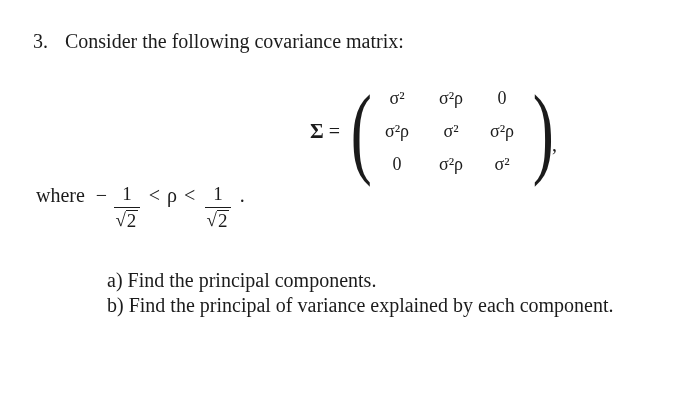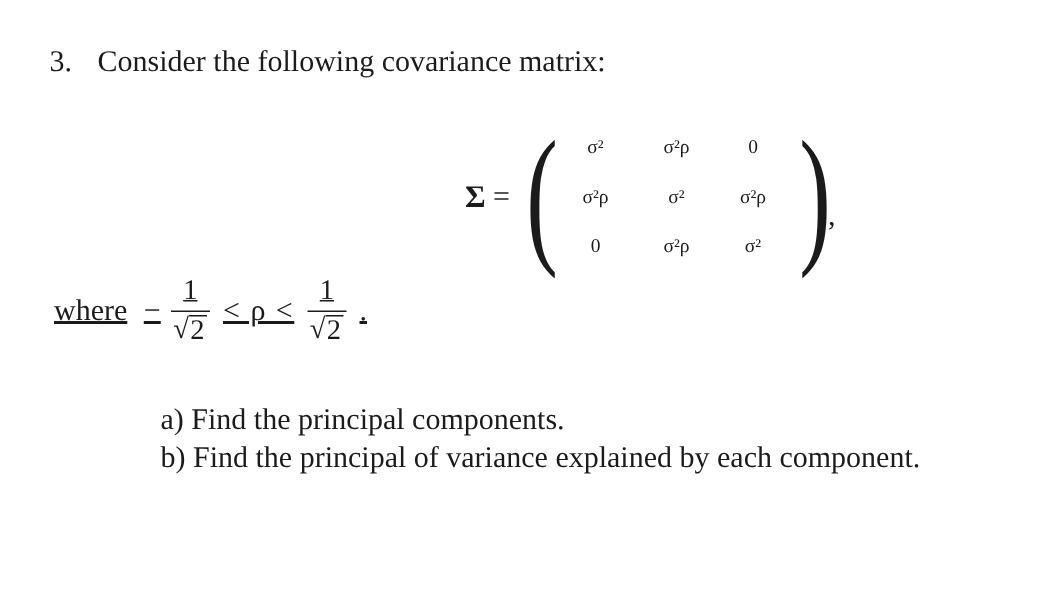--- a/index.html
+++ b/index.html
@@ -52,39 +52,37 @@
     display: inline-block;
     transform: scaleX(0.62);
     font-weight: 400;
   }
   .matrix {
     display: grid;
     grid-template-columns: 54px 54px 48px;
     grid-auto-rows: 33px;
     align-items: center;
     justify-items: center;
-    font-size: 13px;
+    font-size: 18px;
     padding: 0 3px;
   }
   .comma {
     font-size: 20px;
     margin-left: 3px;
     margin-top: 26px;
   }
 
   
   .where-line {
     position: absolute;
     left: 36px;
     top: 184px;
     display: flex;
-    align-items: center;
     font-size: 20px;
     white-space: nowrap;
-    text-decoration: underline;
   }
   .where-word { margin-right: 11px; }
   .minus { margin-right: 3px; }
   .frac {
     display: inline-block;
     text-align: center;
     font-size: 19px;
     line-height: 1.1;
     margin: 0 4px;
   }

